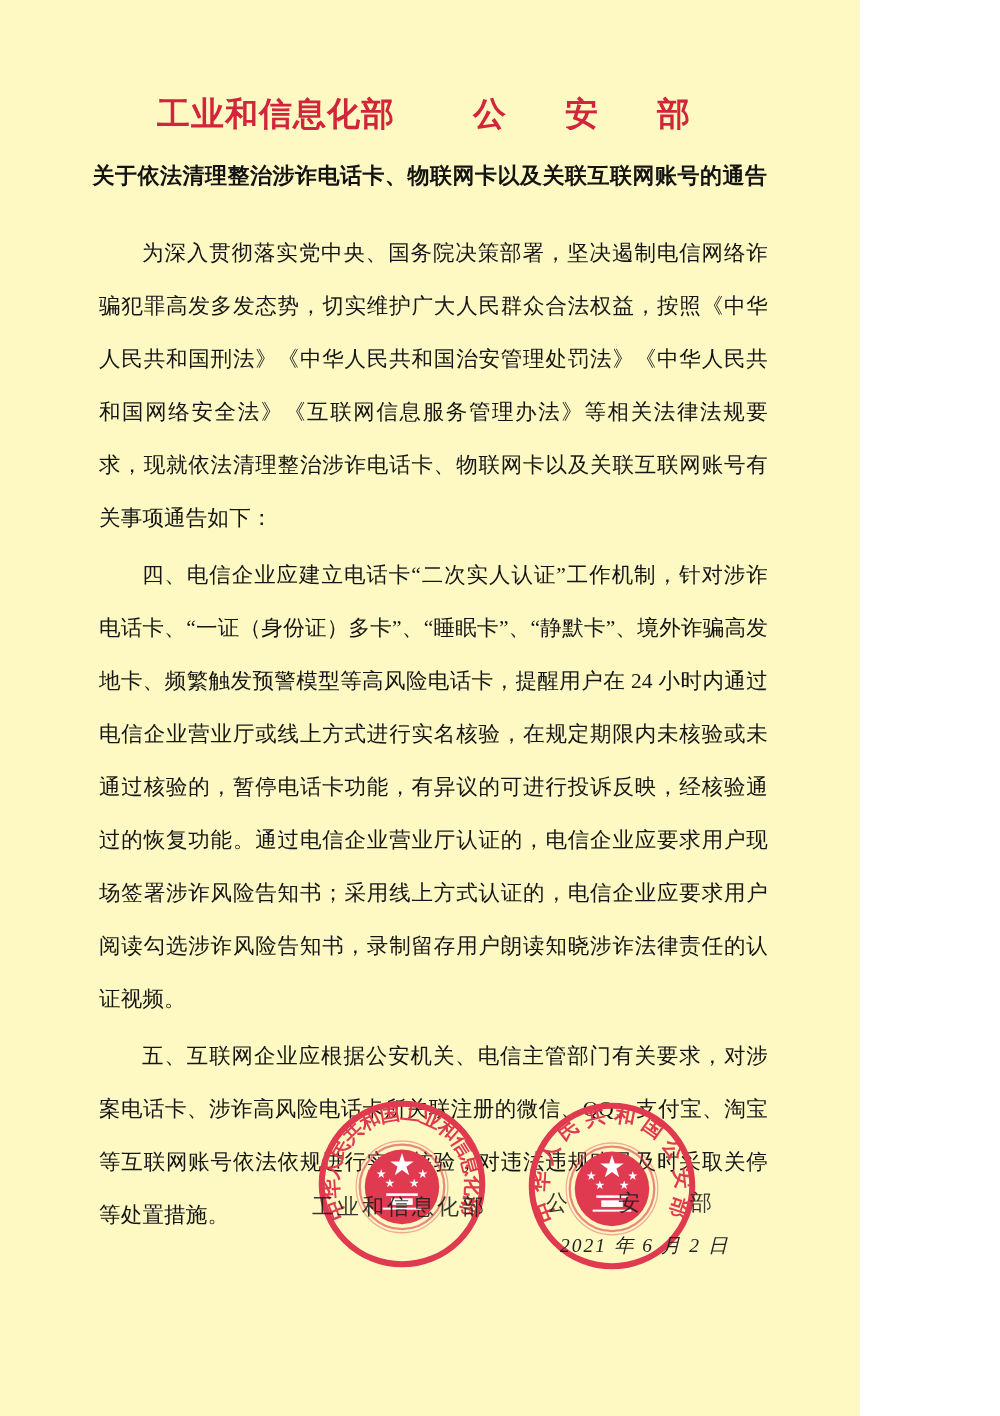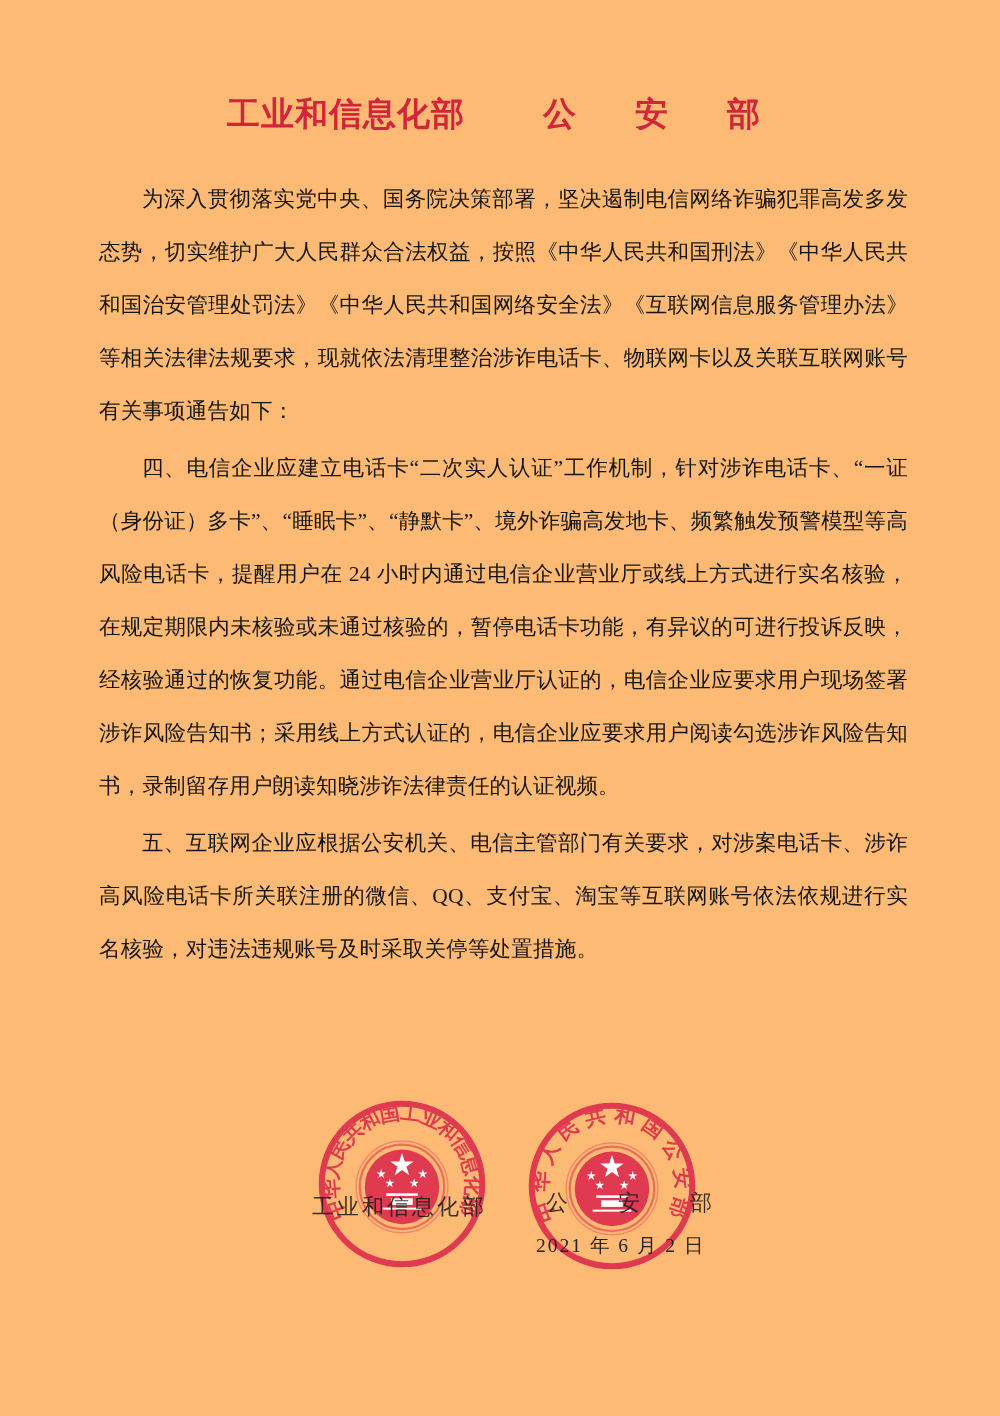--- a/index.html
+++ b/index.html
@@ -1,19 +1,19 @@
 <!DOCTYPE html>
 <html lang="zh"><head>
 <meta charset="utf-8">
 <style>
   html,body{margin:0;padding:0;background:#ffffff;}
   .page{
     position:relative;
-    width:1000px;height:1416px;
-    background:#fdba74;
+    width:860px;height:1416px;
+    background:#fef9c3;
     overflow:hidden;
     font-family:"Liberation Serif","DejaVu Serif",serif;
     color:#151515;
   }
   
   .gov-header{
     display:flex;justify-content:center;align-items:baseline;
     gap:78px;
     padding-top:92px;
     font-weight:bold;
@@ -54,37 +54,39 @@
     font-size:22px;
     color:#1c1c1c;
     opacity:.88;
     white-space:nowrap;
     letter-spacing:3px;
   }
   .sig-left{left:312px;top:100px;}
   .sig-right{left:546px;top:96px;letter-spacing:14px;}
   .seal-date{
     position:absolute;
-    left:536px;top:140px;
+    left:560px;top:140px;
     font-size:19.5px;
     color:#222;
     letter-spacing:2px;
     white-space:nowrap;
+    font-style:italic;
   }
 </style>
 </head>
 <body>
 
 <div class="page">
 
   <div class="gov-header">
     <span class="ministry-1">工业和信息化部</span>
     <span class="ministry-2">公　安　部</span>
   </div>
 
+  <div class="doc-title">关于依法清理整治涉诈电话卡、物联网卡以及关联互联网账号的通告</div>
 
   <div class="doc-body">
     <p>为深入贯彻落实党中央、国务院决策部署，坚决遏制电信网络诈骗犯罪高发多发态势，切实维护广大人民群众合法权益，按照《中华人民共和国刑法》《中华人民共和国治安管理处罚法》《中华人民共和国网络安全法》《互联网信息服务管理办法》等相关法律法规要求，现就依法清理整治涉诈电话卡、物联网卡以及关联互联网账号有关事项通告如下：</p>
     <p>四、电信企业应建立电话卡“二次实人认证”工作机制，针对涉诈电话卡、“一证（身份证）多卡”、“睡眠卡”、“静默卡”、境外诈骗高发地卡、频繁触发预警模型等高风险电话卡，提醒用户在 24 小时内通过电信企业营业厅或线上方式进行实名核验，在规定期限内未核验或未通过核验的，暂停电话卡功能，有异议的可进行投诉反映，经核验通过的恢复功能。通过电信企业营业厅认证的，电信企业应要求用户现场签署涉诈风险告知书；采用线上方式认证的，电信企业应要求用户阅读勾选涉诈风险告知书，录制留存用户朗读知晓涉诈法律责任的认证视频。</p>
     <p>五、互联网企业应根据公安机关、电信主管部门有关要求，对涉案电话卡、涉诈高风险电话卡所关联注册的微信、QQ、支付宝、淘宝等互联网账号依法依规进行实名核验，对违法违规账号及时采取关停等处置措施。</p>
 
   </div>
 
   <div class="seal-area">
 

